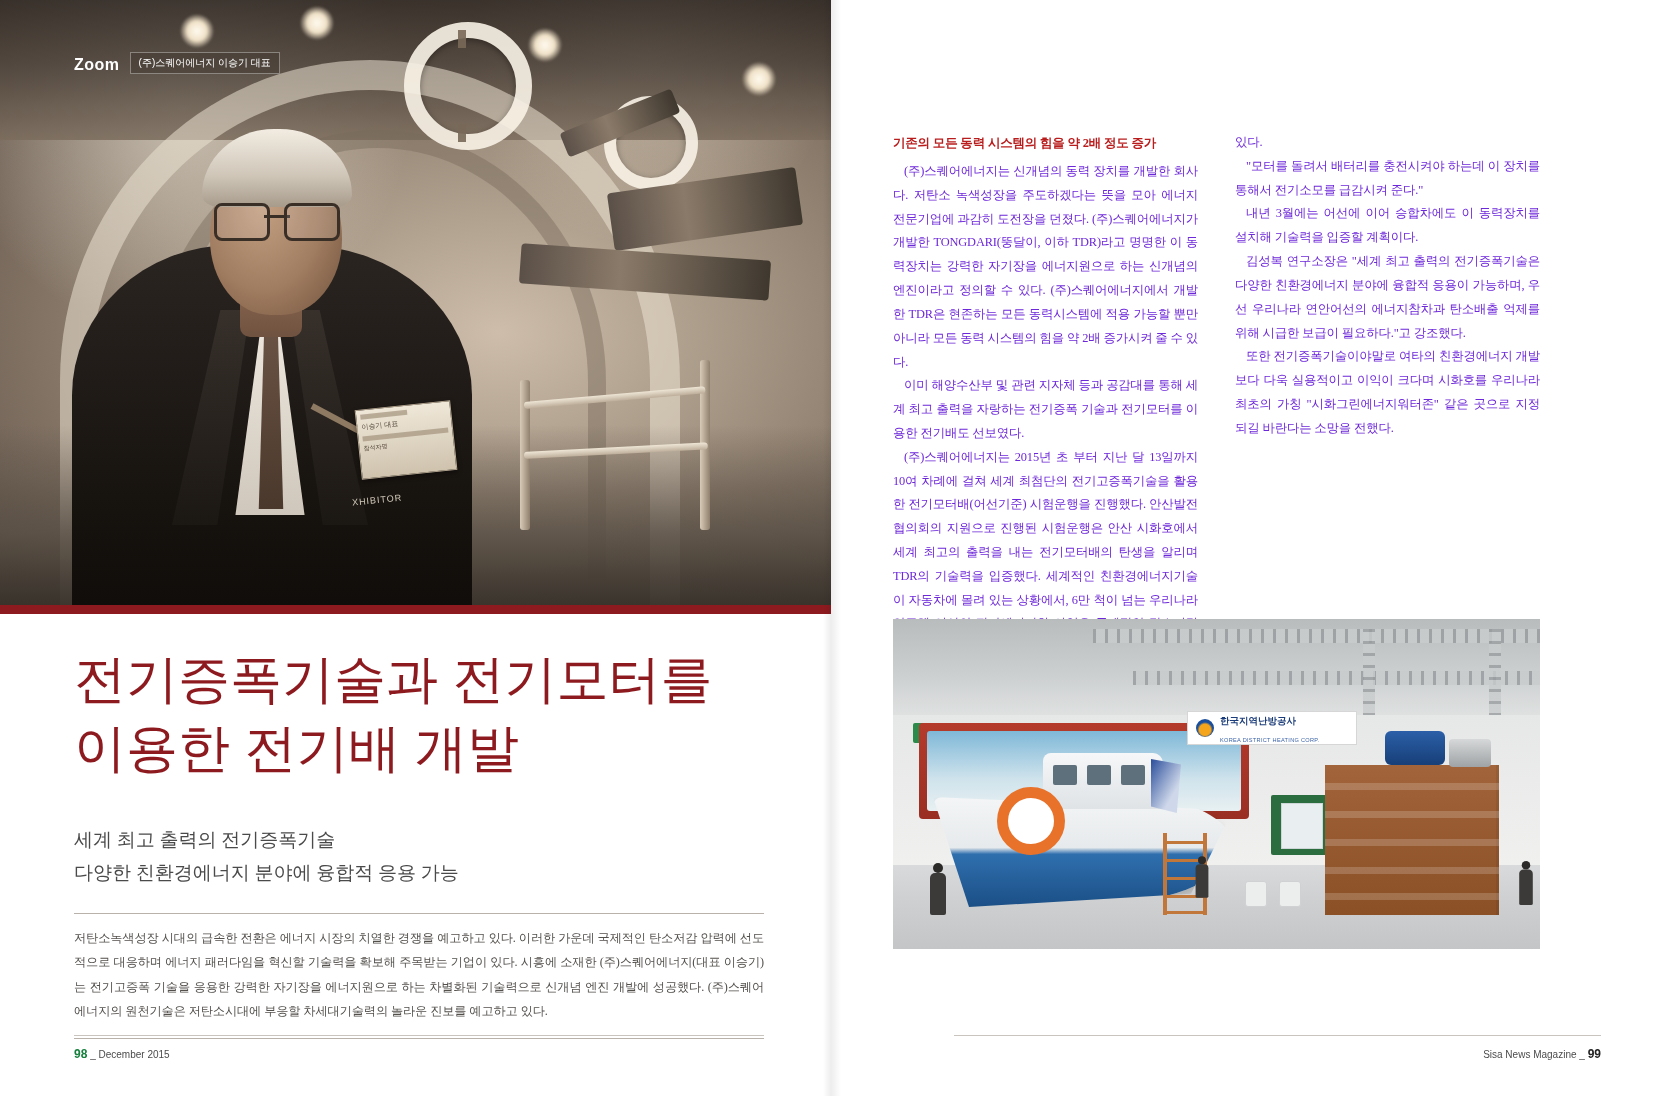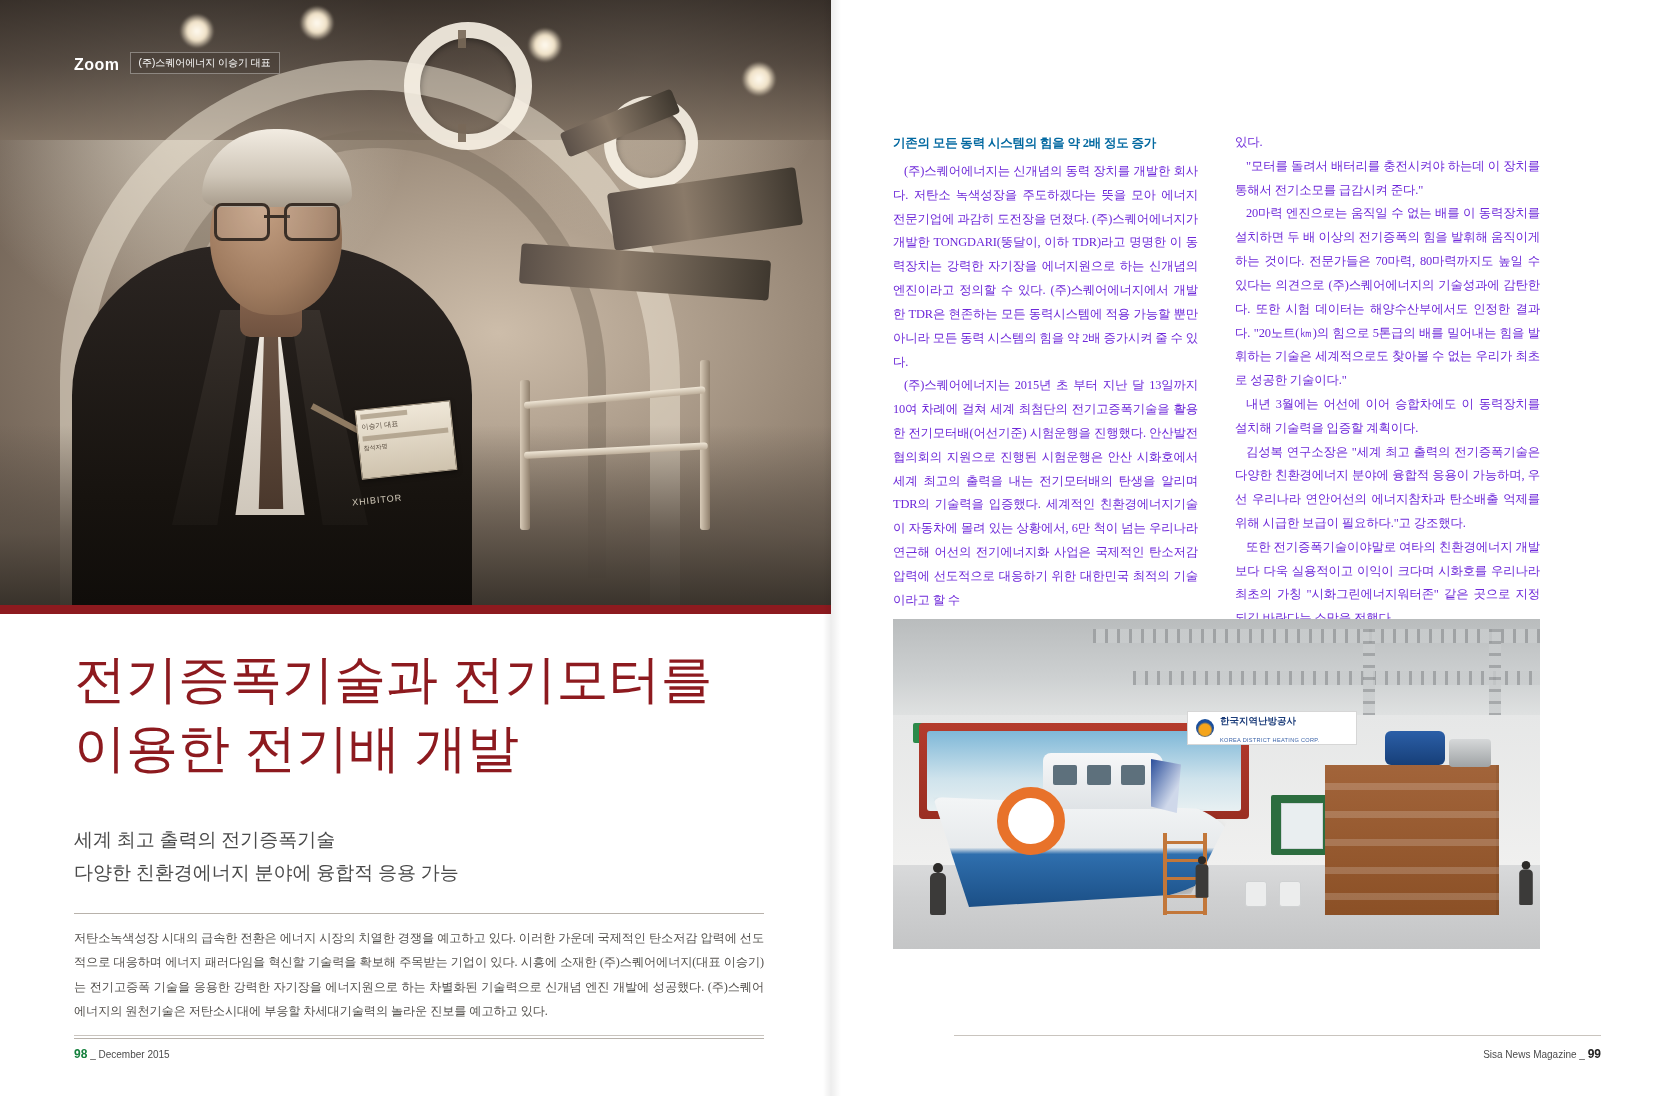--- a/index.html
+++ b/index.html
@@ -299,21 +299,21 @@
     left: 831px; top: 0;
     width: 832px; height: 1096px;
     background: #ffffff;
   }
   .kicker {
     position: absolute;
     left: 62px; top: 135px;
     width: 310px;
     font-size: 12.5px;
     font-weight: bold;
-    color: #0369a1;
+    color: #b91c1c;
     letter-spacing: -0.2px;
   }
   .col {
     position: absolute;
     width: 305px;
     font-size: 12.4px;
     line-height: 1.92;
     color: #6d28d9;
     text-align: justify;
     letter-spacing: -0.15px;
@@ -610,27 +610,27 @@
       <span>_ December 2015</span>
     </div>
   </div>
 
   <div class="right-page">
 
     <div class="kicker">기존의 모든 동력 시스템의 힘을 약 2배 정도 증가</div>
 
     <div class="col col-1">
       <p>(주)스퀘어에너지는 신개념의 동력 장치를 개발한 회사다. 저탄소 녹색성장을 주도하겠다는 뜻을 모아 에너지 전문기업에 과감히 도전장을 던졌다. (주)스퀘어에너지가 개발한 TONGDARI(뚱달이, 이하 TDR)라고 명명한 이 동력장치는 강력한 자기장을 에너지원으로 하는 신개념의 엔진이라고 정의할 수 있다. (주)스퀘어에너지에서 개발한 TDR은 현존하는 모든 동력시스템에 적용 가능할 뿐만 아니라 모든 동력 시스템의 힘을 약 2배 증가시켜 줄 수 있다.</p>
+      <p>이미 해양수산부 및 관련 지자체 등과 공감대를 통해 세계 최고 출력을 자랑하는 전기증폭 기술과 전기모터를 이용한 전기배도 선보였다.</p>
       <p>(주)스퀘어에너지는 2015년 초 부터 지난 달 13일까지 10여 차례에 걸쳐 세계 최첨단의 전기고증폭기술을 활용한 전기모터배(어선기준) 시험운행을 진행했다. 안산발전협의회의 지원으로 진행된 시험운행은 안산 시화호에서 세계 최고의 출력을 내는 전기모터배의 탄생을 알리며 TDR의 기술력을 입증했다. 세계적인 친환경에너지기술이 자동차에 몰려 있는 상황에서, 6만 척이 넘는 우리나라 연근해 어선의 전기에너지화 사업은 국제적인 탄소저감 압력에 선도적으로 대응하기 위한 대한민국 최적의 기술이라고 할 수</p>
     </div>
 
     <div class="col col-2">
       <p style="text-indent:0;">있다.</p>
       <p>"모터를 돌려서 배터리를 충전시켜야 하는데 이 장치를 통해서 전기소모를 급감시켜 준다."</p>
-      <p>20마력 엔진으로는 움직일 수 없는 배를 이 동력장치를 설치하면 두 배 이상의 전기증폭의 힘을 발휘해 움직이게 하는 것이다. 전문가들은 70마력, 80마력까지도 높일 수 있다는 의견으로 (주)스퀘어에너지의 기술성과에 감탄한다. 또한 시험 데이터는 해양수산부에서도 인정한 결과다. "20노트(㎞)의 힘으로 5톤급의 배를 밀어내는 힘을 발휘하는 기술은 세계적으로도 찾아볼 수 없는 우리가 최초로 성공한 기술이다."</p>
       <p>내년 3월에는 어선에 이어 승합차에도 이 동력장치를 설치해 기술력을 입증할 계획이다.</p>
       <p>김성복 연구소장은 "세계 최고 출력의 전기증폭기술은 다양한 친환경에너지 분야에 융합적 응용이 가능하며, 우선 우리나라 연안어선의 에너지참차과 탄소배출 억제를 위해 시급한 보급이 필요하다."고 강조했다.</p>
       <p>또한 전기증폭기술이야말로 여타의 친환경에너지 개발보다 다욱 실용적이고 이익이 크다며 시화호를 우리나라 최초의 가칭 "시화그린에너지워터존" 같은 곳으로 지정되길 바란다는 소망을 전했다.</p>
     </div>
 
     <div class="photo-bottom">
       <div class="pb-ceiling"></div>
       <div class="pb-truss" style="left:200px; top:10px; width:447px;"></div>
       <div class="pb-truss" style="left:240px; top:52px; width:407px;"></div>
       <div class="pb-truss-v" style="left:470px; top:10px; height:86px;"></div>

